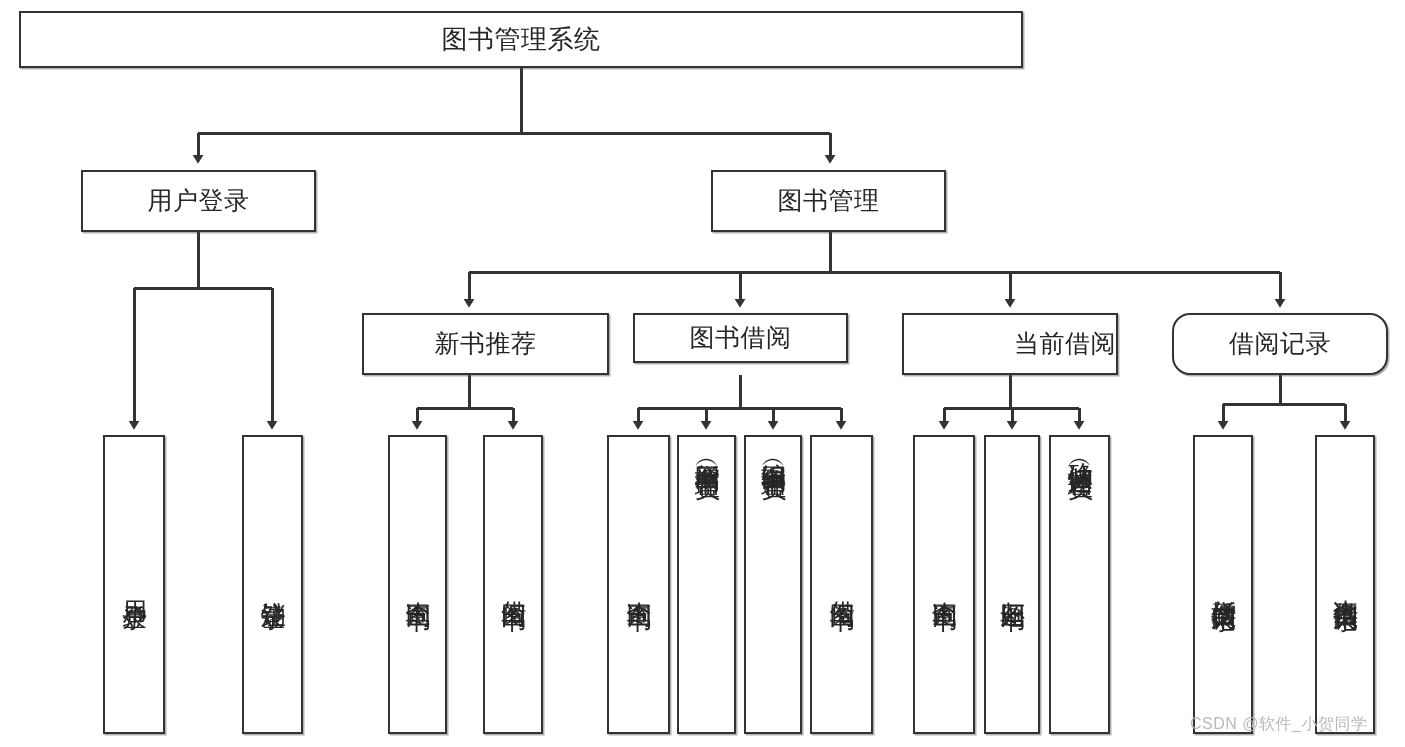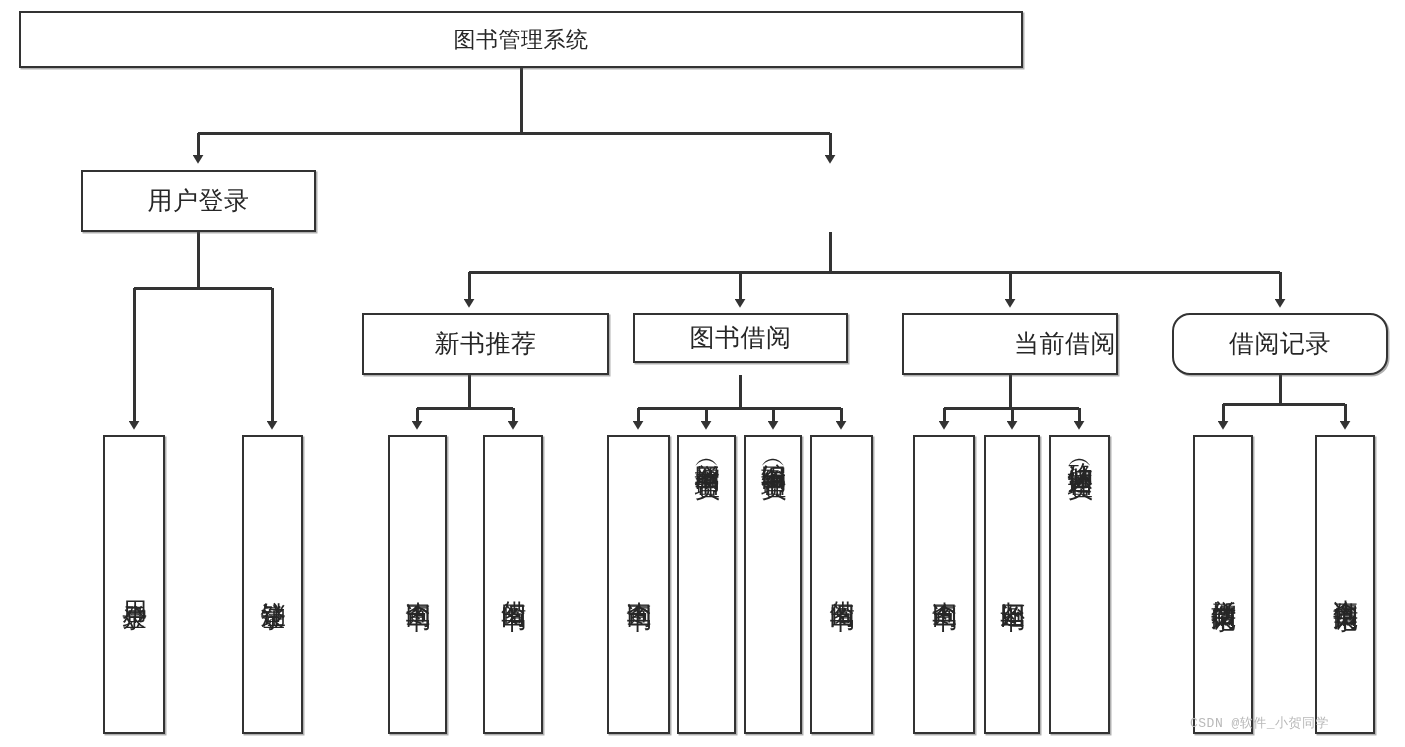--- a/index.html
+++ b/index.html
@@ -37,21 +37,21 @@
     display:block;
     text-align:center;
     line-height:1.18;
     white-space:nowrap;
   }
   
   .node.h .lbl{
     font-size:25px;
     letter-spacing:.5px;
   }
-  .node.root .lbl{font-size:22px;}
+  .node.root .lbl{font-size:26px;}
   
   .node.v{
     align-items:flex-start;
     padding-top:6px;
   }
   .node.v .lbl{
     writing-mode:vertical-rl;
     text-orientation:upright;
     font-size:25px;
     line-height:1.05;
@@ -60,25 +60,25 @@
     margin:0 auto;
   }
   
   .node.v.center{
     align-items:center;
     padding-top:0;
   }
   .watermark{
     position:absolute;
     color:#b9b9b9;
-    font-size:13px;
+    font-size:16px;
     letter-spacing:.5px;
     white-space:nowrap;
     z-index:3;
-    font-family:Liberation Mono, monospace;
+    font-family:Liberation Sans, sans-serif;
   }
 </style>
 </head>
 <body>
 
 <div id="canvas">
 
   <svg id="edges" viewBox="0 0 1405 747" width="1405" height="747">
     <defs>
       <marker id="arrow" markerWidth="9" markerHeight="11" refX="1.2" refY="5.5" orient="auto" markerUnits="userSpaceOnUse">
@@ -129,20 +129,23 @@
     </g>
   </svg>
 
   <div class="node h root" style="left:19px;top:11px;width:1004px;height:57px;">
     <span class="lbl">图书管理系统</span>
   </div>
 
   <div class="node h" style="left:81px;top:170px;width:235px;height:62px;">
     <span class="lbl">用户登录</span>
   </div>
+  <div class="node h" style="left:711px;top:170px;width:235px;height:62px;">
+    <span class="lbl">图书管理</span>
+  </div>
 
   <div class="node h" style="left:362px;top:313px;width:247px;height:62px;">
     <span class="lbl">新书推荐</span>
   </div>
   <div class="node h" style="left:633px;top:313px;width:215px;height:50px;">
     <span class="lbl">图书借阅</span>
   </div>
   <div class="node h" style="left:902px;top:313px;width:216px;height:62px;justify-content:flex-end;">
     <span class="lbl">当前借阅</span>
   </div>

